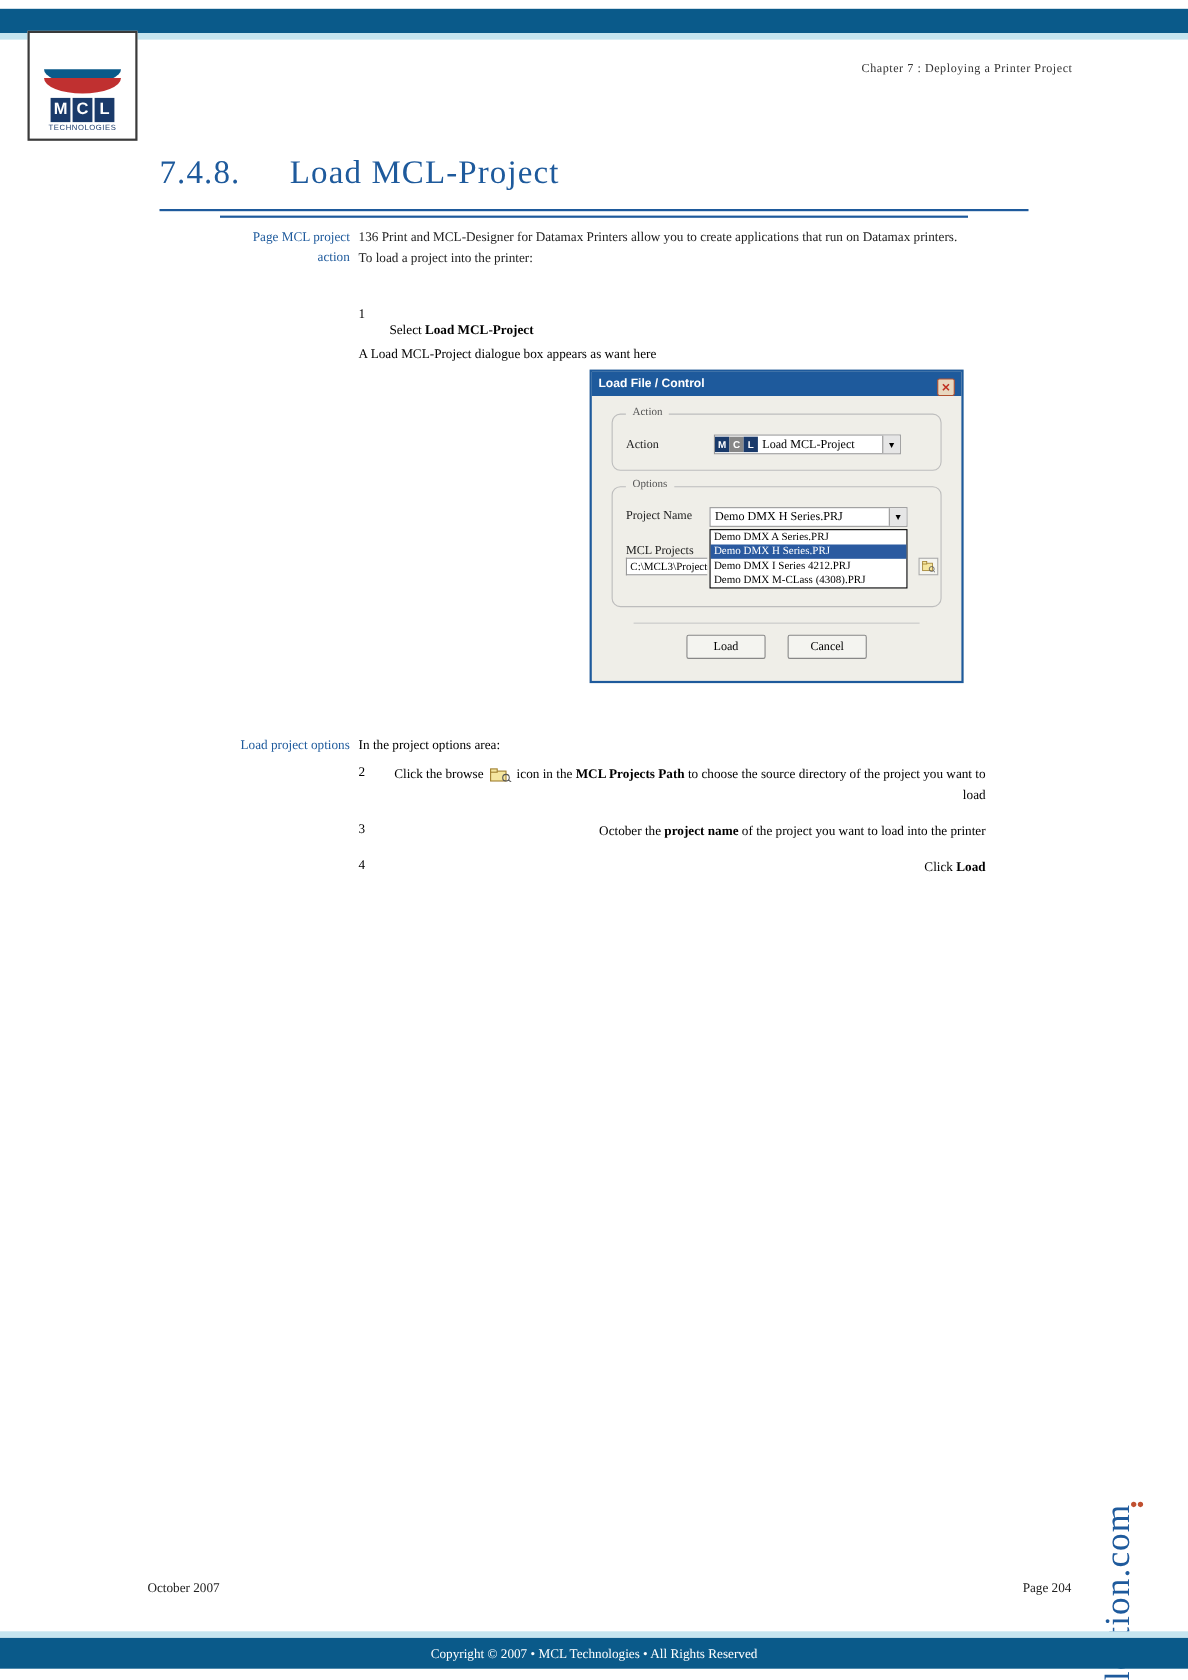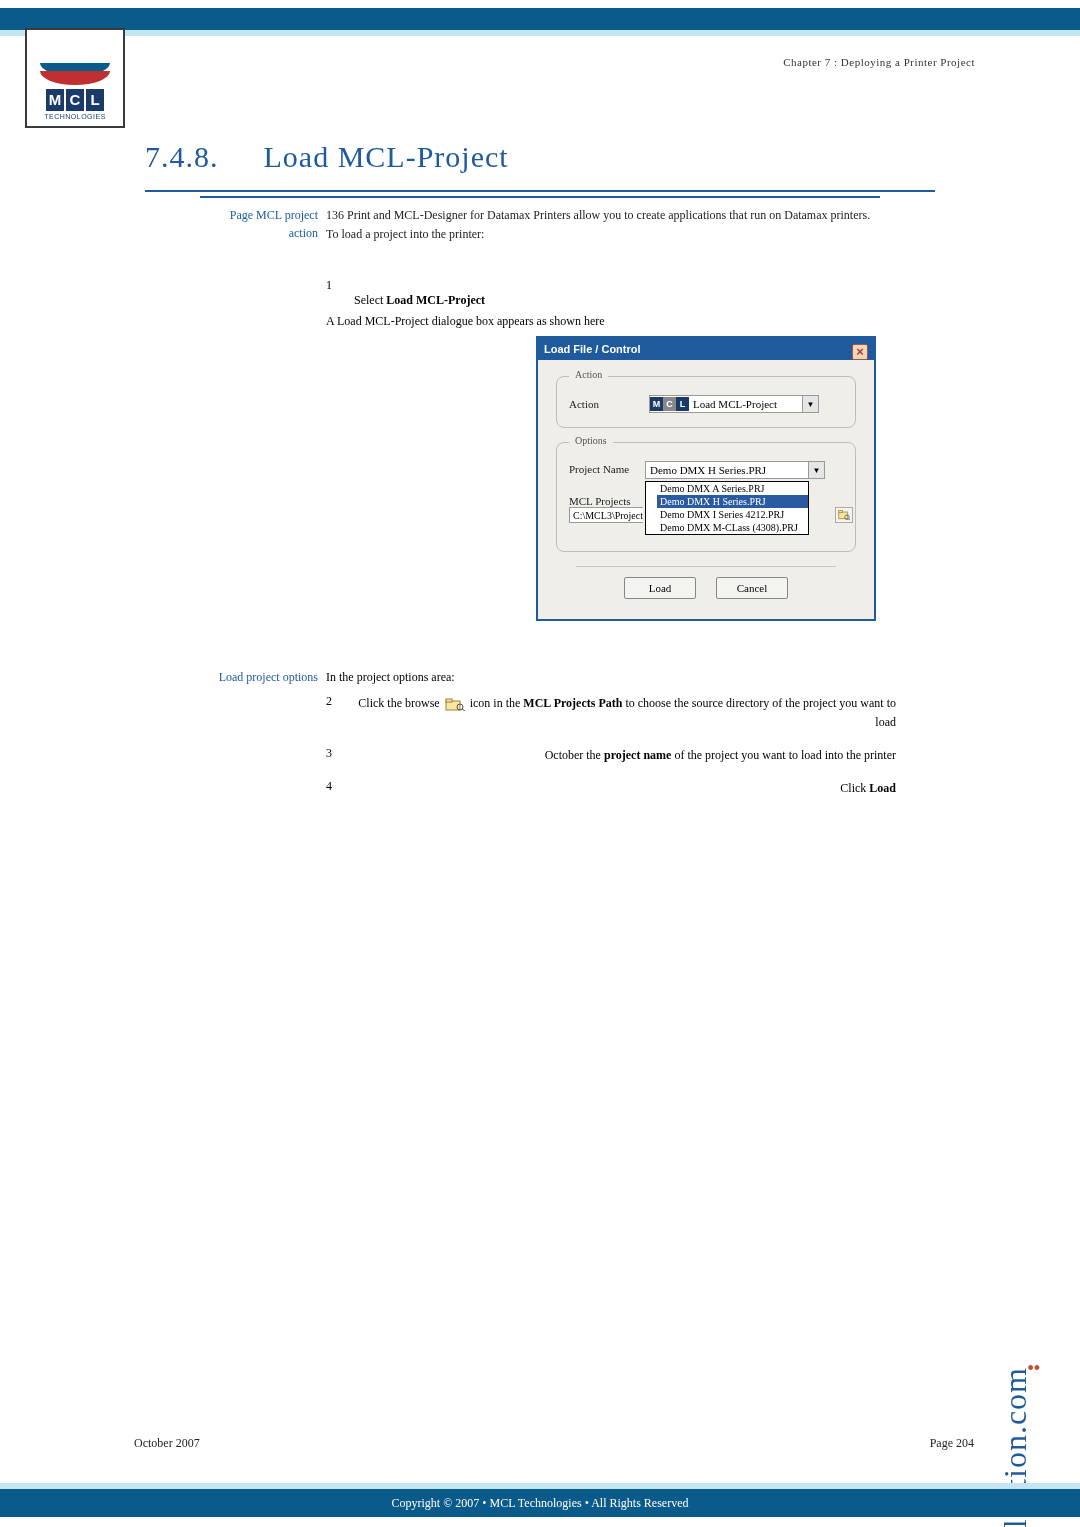--- a/index.html
+++ b/index.html
@@ -54,21 +54,21 @@
   .mcl-badge { display:inline-flex; }
   .mcl-badge span { width:13px; height:14px; font:bold 9px/14px Arial; text-align:center; color:#fff; }
   .mcl-badge .m{background:#1a3a6a;} .mcl-badge .c{background:#888;} .mcl-badge .l{background:#1a3a6a;}
   .combo { display:flex; align-items:center; border:1px solid #999; background:#fff; height:18px; }
   .combo .val { padding:0 4px; font:11px Tahoma; flex:1; white-space:nowrap; }
   .combo .arrow { width:16px; height:16px; border-left:1px solid #999; background:#e6e6e6; display:flex; align-items:center; justify-content:center; font:8px Arial; }
   .opt-row { display:flex; align-items:flex-start; margin-bottom:2px; }
   .opt-row label { width:76px; font:11px Tahoma; color:#222; padding-top:2px; }
   .opt-cell { flex:1; }
   .inp { border:1px solid #999; background:#fff; height:16px; font:10px Tahoma; padding:1px 3px; width:180px; display:flex; align-items:center; }
-  .dropdown-list { border:1px solid #000; background:#fff; width:164px; font:10px Tahoma;padding-left:11px; }
+  .dropdown-list { border:1px solid #000; background:#fff; width:180px; font:10px Tahoma; }
   .dropdown-list div { padding:1px 3px; }
   .dropdown-list .sel { background:#2a5aa0; color:#fff; }
   .browse-icon { display:inline-flex; width:18px; height:16px; border:1px solid #aaa; background:#f5f5f0; align-items:center; justify-content:center; margin-left:4px; vertical-align:top; }
   .browse-icon svg { width:12px; height:12px; }
   .dlg-sep { height:1px; background:#c8c8c8; margin:8px 20px 10px; }
   .dlg-btns { display:flex; justify-content:center; gap:20px; padding-bottom:6px; }
   .dlg-btn { width:72px; height:22px; border:1px solid #888; background:#f4f4f0; font:11px Tahoma; text-align:center; line-height:20px; border-radius:2px; }
   .side-label-2 { position:absolute; top:670px; left:140px; width:178px; text-align:right; color:#1e5a9c; font:12px Verdana; }
   .body-3 { position:absolute; top:670px; left:326px; width:560px; font:12px Verdana; }
   .steps-2 { position:absolute; top:694px; left:326px; width:570px; font:12px Verdana; }
@@ -117,21 +117,21 @@
 <div class="side-label-1">
   <span>Page MCL project</span><br><span>action</span>
 </div>
 <div class="body-1">136 Print and MCL-Designer for Datamax Printers allow you to create applications that run on Datamax printers. To load a project into the printer:</div>
 
 <div class="ol-1">
   <span class="num">1</span>
   <span class="txt"><span>Select </span><b>Load MCL-Project</b></span>
 </div>
 
-<div class="body-2">A Load MCL-Project dialogue box appears as shown here</div>
+<div class="body-2">A Load MCL-Project dialogue box appears as want here</div>
 
 <div class="dialog">
   <div class="dlg-title">
     <span>Load File / Control</span>
     <span class="dlg-close">×</span>
   </div>
   <div class="dlg-body">
     <div class="fieldset">
       <span class="legend">Action</span>
       <div class="row">

